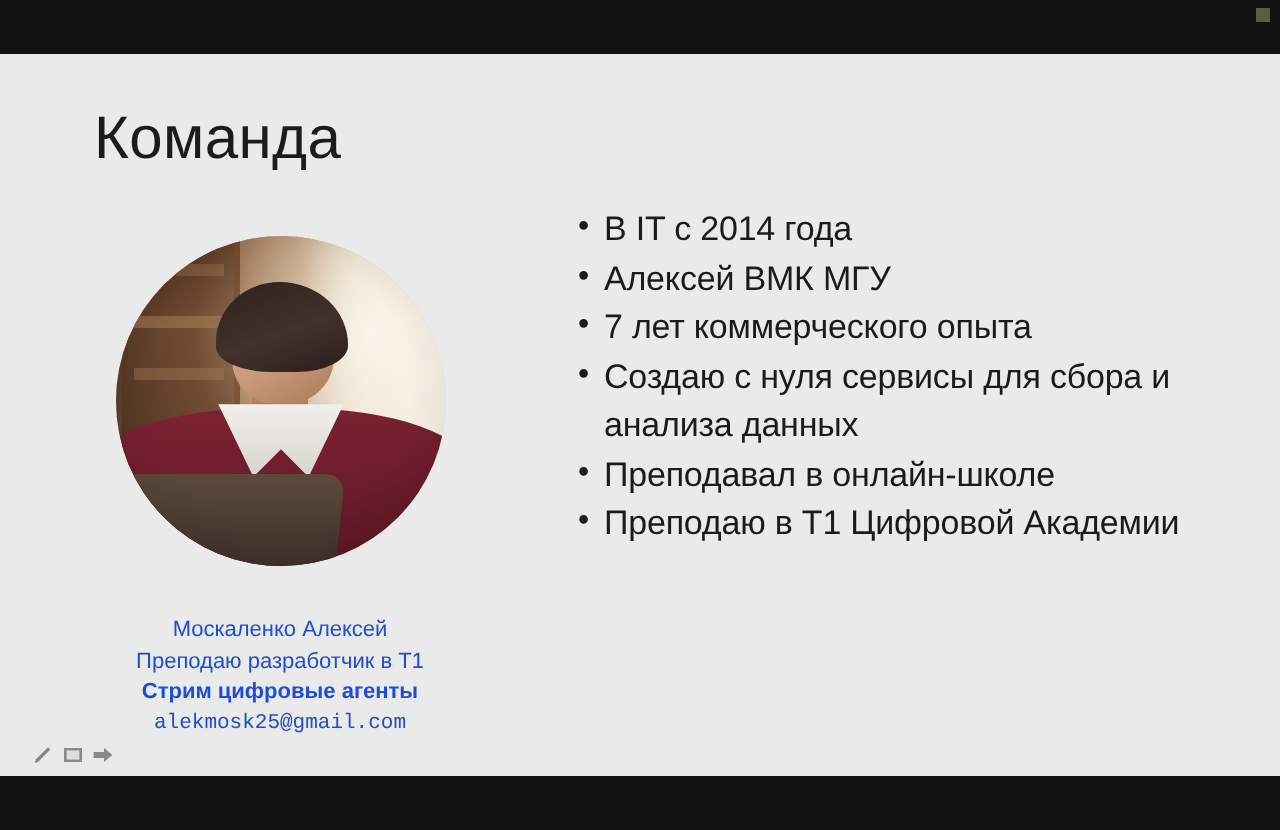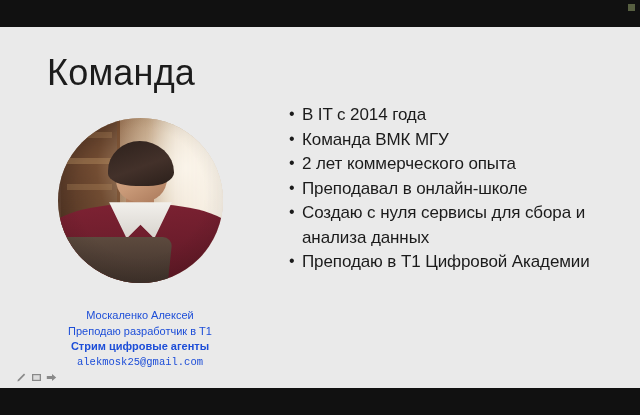--- a/index.html
+++ b/index.html
@@ -47,21 +47,21 @@
     top: 27px;
     width: 640px;
     height: 361px;
     background: #eaeaea;
   }
 
   .slide-title {
     position: absolute;
     left: 47px;
     top: 26px;
-    font-size: 36px;
+    font-size: 30px;
     font-weight: 400;
     color: #1c1c1c;
     letter-spacing: 0.2px;
     line-height: 1.1;
   }
 
   .photo-wrap {
     position: absolute;
     left: 58px;
     top: 91px;
@@ -259,24 +259,24 @@
 
     <div class="caption">
       <div>Москаленко Алексей</div>
       <div>Преподаю разработчик в Т1</div>
       <div class="bold">Стрим цифровые агенты</div>
       <div class="email">alekmosk25@gmail.com</div>
     </div>
 
     <div class="bullets">
       <span class="bullet-item">В IT с 2014 года</span>
-      <span class="bullet-item">Команда ВМК МГУ</span>
-      <span class="bullet-item">2 лет коммерческого опыта</span>
+      <span class="bullet-item">Алексей ВМК МГУ</span>
+      <span class="bullet-item">7 лет коммерческого опыта</span>
+      <span class="bullet-item">Создаю с нуля сервисы для сбора и анализа данных</span>
       <span class="bullet-item">Преподавал в онлайн-школе</span>
-      <span class="bullet-item">Создаю с нуля сервисы для сбора и анализа данных</span>
       <span class="bullet-item">Преподаю в Т1 Цифровой Академии</span>
     </div>
 
     <div class="tool-row">
       <span class="tool-icon">
         <svg width="11" height="11" viewBox="0 0 11 11">
           <path d="M1.5 9.5 L3 9 L9.2 2.8 L8 1.6 L1.8 7.8 Z" fill="#4a4a4a"></path>
         </svg>
       </span>
       <span class="tool-icon">

